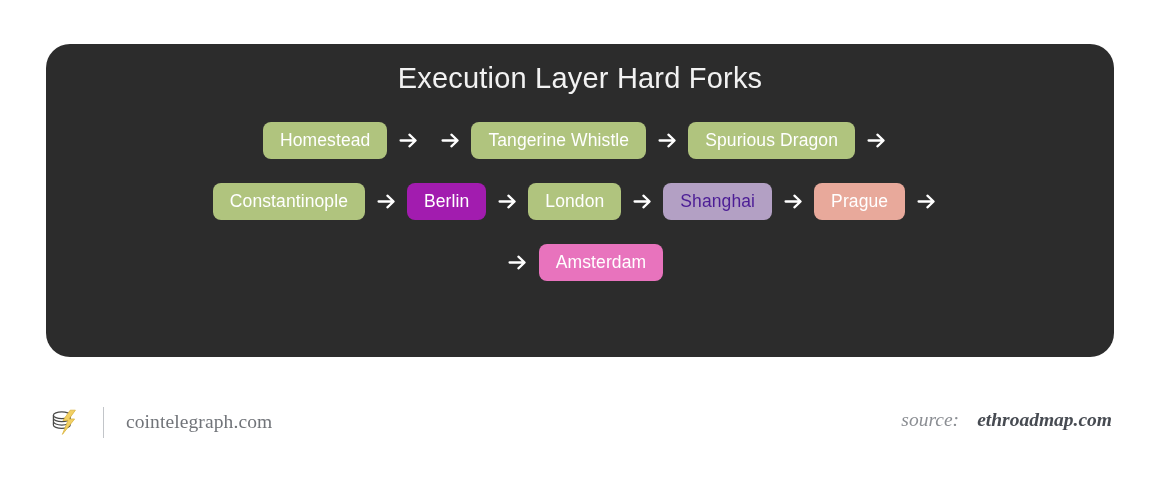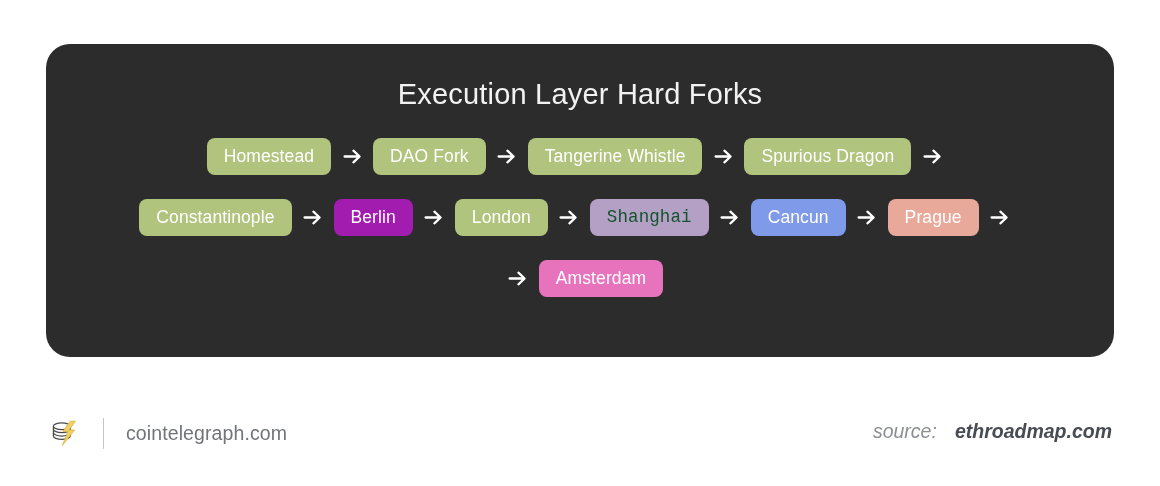--- a/index.html
+++ b/index.html
@@ -22,21 +22,21 @@
     top: 44px;
     width: 1068px;
     height: 313px;
     background: #2c2c2c;
     border-radius: 24px;
     box-sizing: border-box;
   }
 
   #card-title {
     margin: 0;
-    padding-top: 34px;
+    padding-top: 18px;
     text-align: center;
     color: #f2f2f2;
     font-size: 29px;
     font-weight: 400;
     letter-spacing: 0.2px;
   }
 
   
   #flow-rows {
     margin-top: 27px;
@@ -75,23 +75,24 @@
     justify-content: center;
     width: 42px;
     color: #ffffff;
   }
   .arrow svg { display: block; }
 
   
   #footer {
     position: absolute;
     left: 0;
-    top: 373px;
+    top: 362px;
     width: 1160px;
     height: 91px;
+    font-family: Liberation Serif, serif;
   }
   #brand {
     position: absolute;
     left: 47px;
     top: 42px;
     display: flex;
     align-items: center;
   }
   #brand-logo {
     width: 36px;
@@ -136,21 +137,20 @@
       <div class="flow-row">
         <div class="flow-item">
           <span class="badge" style="background: rgb(176, 196, 126); color: rgb(255, 255, 255);">Homestead</span>
           <span class="arrow">
             <svg width="19" height="17" viewBox="0 0 19 17" xmlns="http://www.w3.org/2000/svg">
               <path d="M1.6 8.5 H15.4 M10.4 2.7 L16.6 8.5 L10.4 14.3" fill="none" stroke="currentColor" stroke-width="2.3" stroke-linecap="round" stroke-linejoin="round"></path>
             </svg>
           </span>
         </div>
         <div class="flow-item">
-          <span class="badge" style="background: rgb(176, 196, 126); color: rgb(255, 255, 255);">DAO Fork</span>
           <span class="arrow">
             <svg width="19" height="17" viewBox="0 0 19 17" xmlns="http://www.w3.org/2000/svg">
               <path d="M1.6 8.5 H15.4 M10.4 2.7 L16.6 8.5 L10.4 14.3" fill="none" stroke="currentColor" stroke-width="2.3" stroke-linecap="round" stroke-linejoin="round"></path>
             </svg>
           </span>
         </div>
         <div class="flow-item">
           <span class="badge" style="background: rgb(176, 196, 126); color: rgb(255, 255, 255);">Tangerine Whistle</span>
           <span class="arrow">
             <svg width="19" height="17" viewBox="0 0 19 17" xmlns="http://www.w3.org/2000/svg">
@@ -186,29 +186,21 @@
         </div>
         <div class="flow-item">
           <span class="badge" style="background: rgb(176, 196, 126); color: rgb(255, 255, 255);">London</span>
           <span class="arrow">
             <svg width="19" height="17" viewBox="0 0 19 17" xmlns="http://www.w3.org/2000/svg">
               <path d="M1.6 8.5 H15.4 M10.4 2.7 L16.6 8.5 L10.4 14.3" fill="none" stroke="currentColor" stroke-width="2.3" stroke-linecap="round" stroke-linejoin="round"></path>
             </svg>
           </span>
         </div>
         <div class="flow-item">
-          <span class="badge" style="background: rgb(179, 160, 196); color: #14532d; font-family: Liberation Mono, monospace;">Shanghai</span>
-          <span class="arrow">
-            <svg width="19" height="17" viewBox="0 0 19 17" xmlns="http://www.w3.org/2000/svg">
-              <path d="M1.6 8.5 H15.4 M10.4 2.7 L16.6 8.5 L10.4 14.3" fill="none" stroke="currentColor" stroke-width="2.3" stroke-linecap="round" stroke-linejoin="round"></path>
-            </svg>
-          </span>
-        </div>
-        <div class="flow-item">
-          <span class="badge" style="background: rgb(127, 154, 232); color: rgb(255, 255, 255);">Cancun</span>
+          <span class="badge" style="background: rgb(179, 160, 196); color: #4c1d95;">Shanghai</span>
           <span class="arrow">
             <svg width="19" height="17" viewBox="0 0 19 17" xmlns="http://www.w3.org/2000/svg">
               <path d="M1.6 8.5 H15.4 M10.4 2.7 L16.6 8.5 L10.4 14.3" fill="none" stroke="currentColor" stroke-width="2.3" stroke-linecap="round" stroke-linejoin="round"></path>
             </svg>
           </span>
         </div>
         <div class="flow-item">
           <span class="badge" style="background: rgb(232, 169, 155); color: rgb(255, 255, 255);">Prague</span>
           <span class="arrow">
             <svg width="19" height="17" viewBox="0 0 19 17" xmlns="http://www.w3.org/2000/svg">

